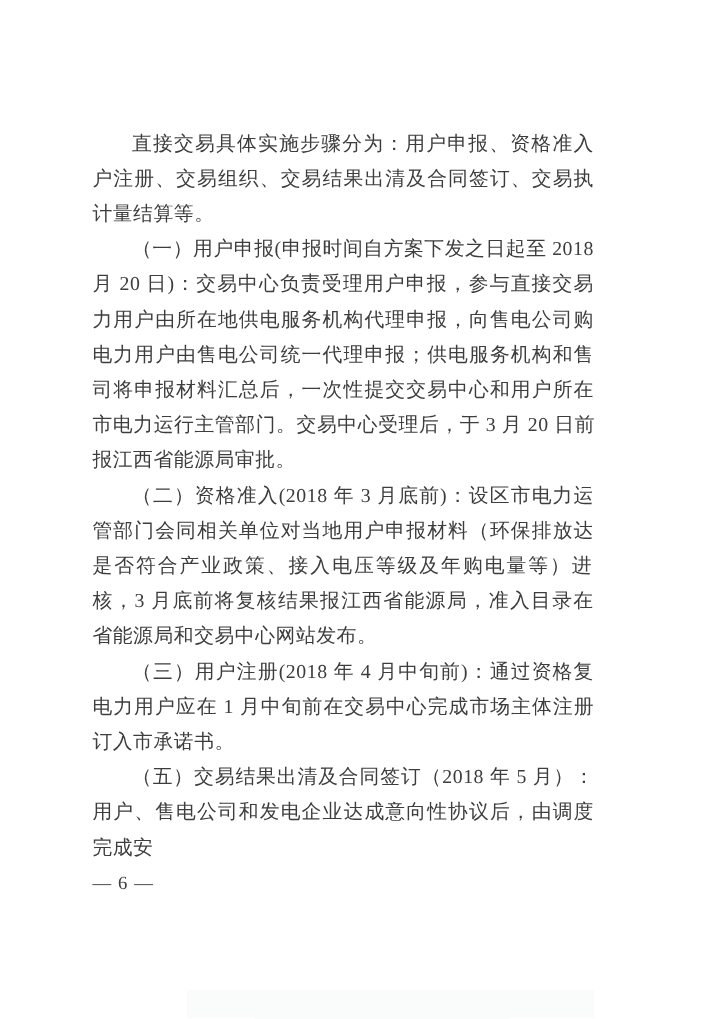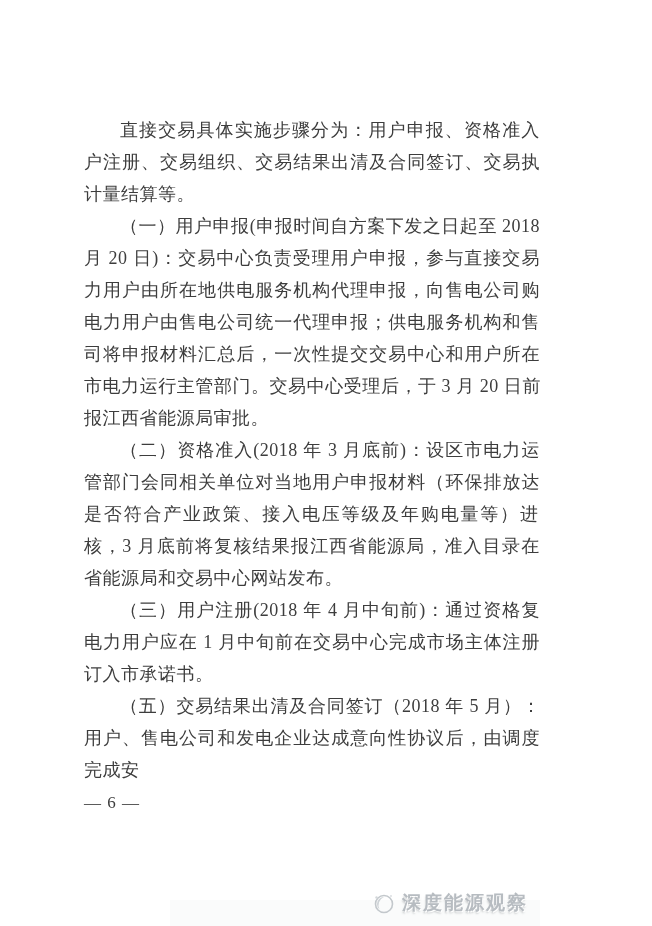--- a/index.html
+++ b/index.html
@@ -77,25 +77,14 @@
     <p>直接交易具体实施步骤分为：用户申报、资格准入、用户注册、交易组织、交易结果出清及合同签订、交易执行、计量结算等。</p>
     <p>（一）用户申报(申报时间自方案下发之日起至 2018 年 3 月 20 日)：交易中心负责受理用户申报，参与直接交易的电力用户由所在地供电服务机构代理申报，向售电公司购电的电力用户由售电公司统一代理申报；供电服务机构和售电公司将申报材料汇总后，一次性提交交易中心和用户所在设区市电力运行主管部门。交易中心受理后，于 3 月 20 日前汇总报江西省能源局审批。</p>
     <p>（二）资格准入(2018 年 3 月底前)：设区市电力运行主管部门会同相关单位对当地用户申报材料（环保排放达标、是否符合产业政策、接入电压等级及年购电量等）进行复核，3 月底前将复核结果报江西省能源局，准入目录在江西省能源局和交易中心网站发布。</p>
     <p>（三）用户注册(2018 年 4 月中旬前)：通过资格复核的电力用户应在 1 月中旬前在交易中心完成市场主体注册，签订入市承诺书。</p>
     <p>（五）交易结果出清及合同签订（2018 年 5 月）：电力用户、售电公司和发电企业达成意向性协议后，由调度机构完成安</p>
     <div class="page-number">— 6 —</div>
   </div>
 
   <div class="bottom-tint"></div>
 
-  <div class="watermark">
-    <span class="logo">
-      <svg width="24" height="24" viewBox="0 0 24 24">
-        <circle cx="13" cy="13" r="8.5" fill="none" stroke="#c3c8cc" stroke-width="1.6"></circle>
-        <path d="M6 13 a7 7 0 0 1 7-7 a9 9 0 0 0-4.5 12.5 a7 7 0 0 1-2.5-5.5 z" fill="#cdd2d6"></path>
-        <circle cx="5.5" cy="6.5" r="1.2" fill="#d3d7da"></circle>
-        <circle cx="20" cy="5" r="0.9" fill="#d9dcdf"></circle>
-      </svg>
-    </span>
-    <span class="wm-text">深度能源观察</span>
-  </div>
 
 </div>
 
 </body></html>

